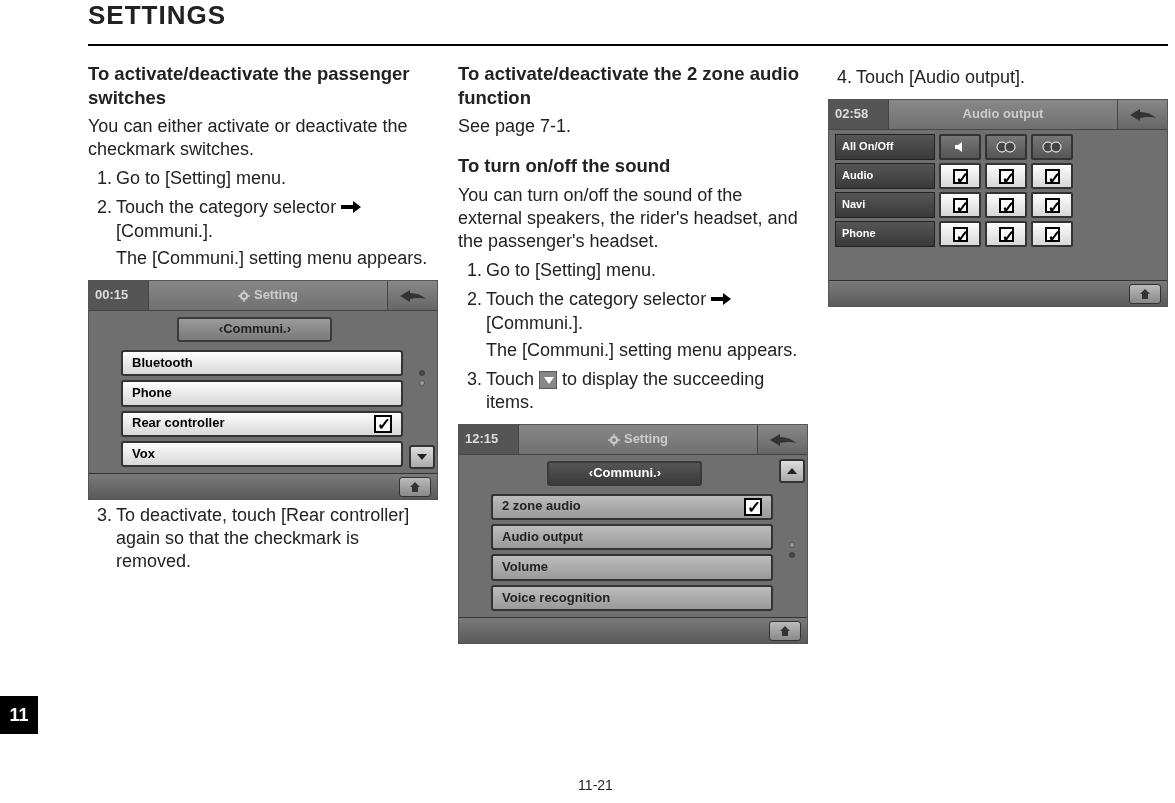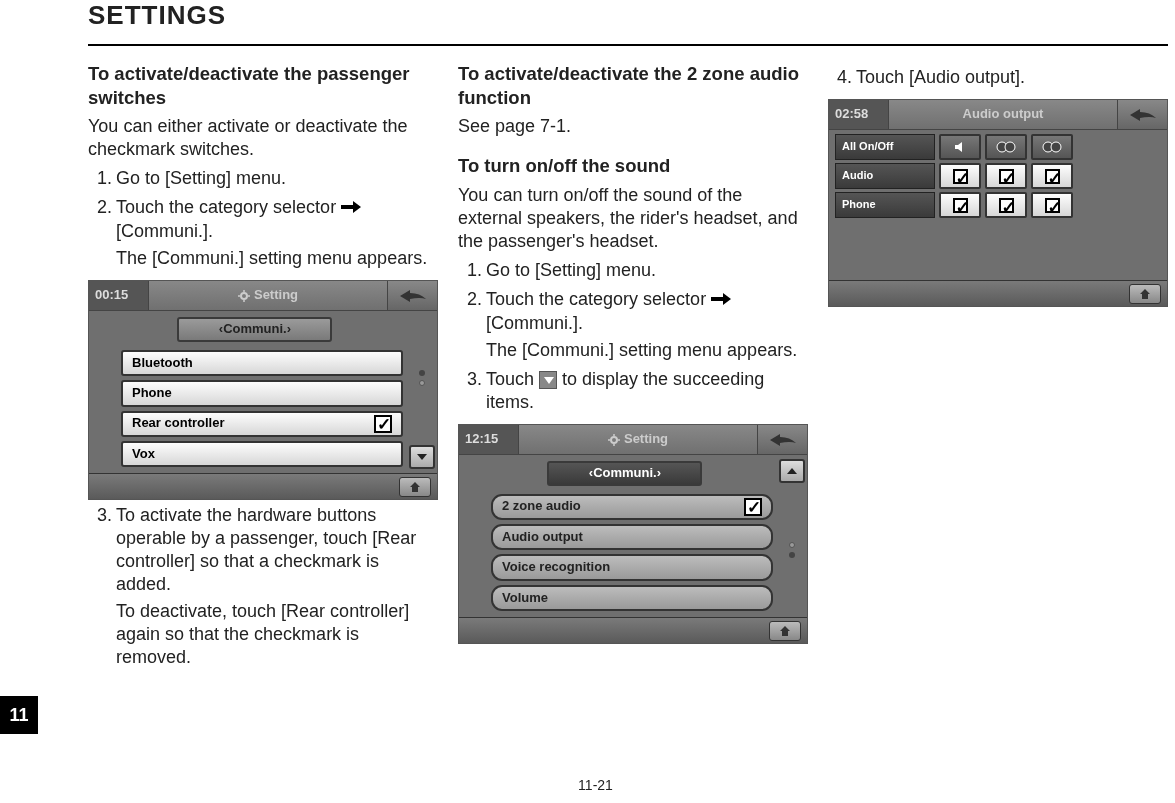--- a/index.html
+++ b/index.html
@@ -191,21 +191,20 @@
     align-items: center;
     padding: 0 9px;
     color: #000;
     font-weight: bold;
     font-size: 13px;
     justify-content: space-between;
   }
   .ss-row-dark {
     background: linear-gradient(#bcbcbc,#9a9a9a);
     color: #222;
-    border-radius: 11px;
   }
   .chk {
     width: 18px; height: 18px;
     border: 2px solid #000;
     background: #fff;
     position: relative;
     display: inline-block;
   }
   .chk.checked::after {
     content: '✓';
@@ -409,21 +408,20 @@
           <svg viewBox="0 0 12 12">
             <path d="M1 6 L6 1 L11 6 L9 6 L9 11 L3 11 L3 6 Z" fill="#333"></path>
           </svg>
         </div>
     </div>
   </div>
 
   <ol class="steps">
     <li>
       <span class="num">3.</span>
-      <span class="step-body">To activate the hardware buttons operable by a passenger, touch [Rear controller] so that a checkmark is added.</span>
       <span class="step-note">To deactivate, touch [Rear controller] again so that the checkmark is removed.</span>
     </li>
   </ol>
 </div>
 
 <div class="col col2">
   <div class="subhead para">To activate/deactivate the 2 zone audio function</div>
   <div class="para" style="margin-bottom:16px">See page 7-1.</div>
 
   <div class="subhead para">To turn on/off the sound</div>
@@ -481,24 +479,24 @@
           <span> ›</span>
         </div>
         <div class="ss-row ss-row-dark">
             <span>2 zone audio</span>
             <span class="chk checked"></span>
           </div>
         <div class="ss-row ss-row-dark">
             <span>Audio output</span>
           </div>
         <div class="ss-row ss-row-dark">
+            <span>Volume</span>
+          </div>
+        <div class="ss-row ss-row-dark">
             <span>Voice recognition</span>
-          </div>
-        <div class="ss-row ss-row-dark">
-            <span>Volume</span>
           </div>
       </div>
       <div class="ss-side">
         <div class="ss-arrow-btn">
             <svg viewBox="0 0 12 10">
               <path d="M1 8 L6 2 L11 8 Z" fill="#222"></path>
             </svg>
           </div>
         <div style="flex:1"></div>
         <div class="ss-scroll-dot inactive"></div>
@@ -565,20 +563,32 @@
               <span class="chk checked"></span>
             </div>
           <div class="ss-tcell">
               <span class="chk checked"></span>
             </div>
           <div class="ss-tcell">
               <span class="chk checked"></span>
             </div>
         </div>
         <div class="ss-trow">
+          <div class="ss-tlabel">Navi</div>
+          <div class="ss-tcell">
+              <span class="chk checked"></span>
+            </div>
+          <div class="ss-tcell">
+              <span class="chk checked"></span>
+            </div>
+          <div class="ss-tcell">
+              <span class="chk checked"></span>
+            </div>
+        </div>
+        <div class="ss-trow">
           <div class="ss-tlabel">Phone</div>
           <div class="ss-tcell">
               <span class="chk checked"></span>
             </div>
           <div class="ss-tcell">
               <span class="chk checked"></span>
             </div>
           <div class="ss-tcell">
               <span class="chk checked"></span>
             </div>

